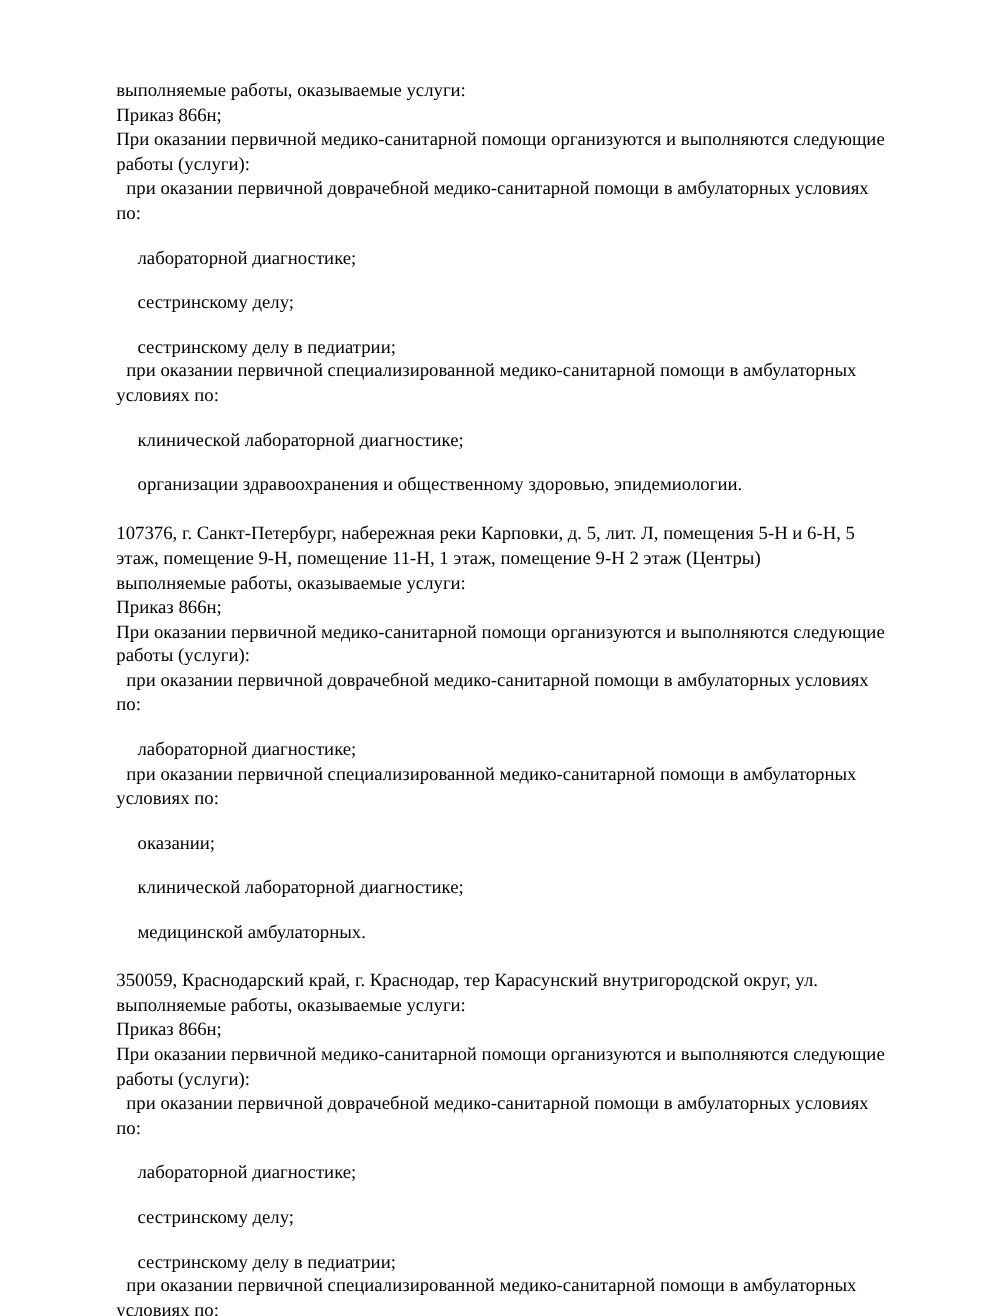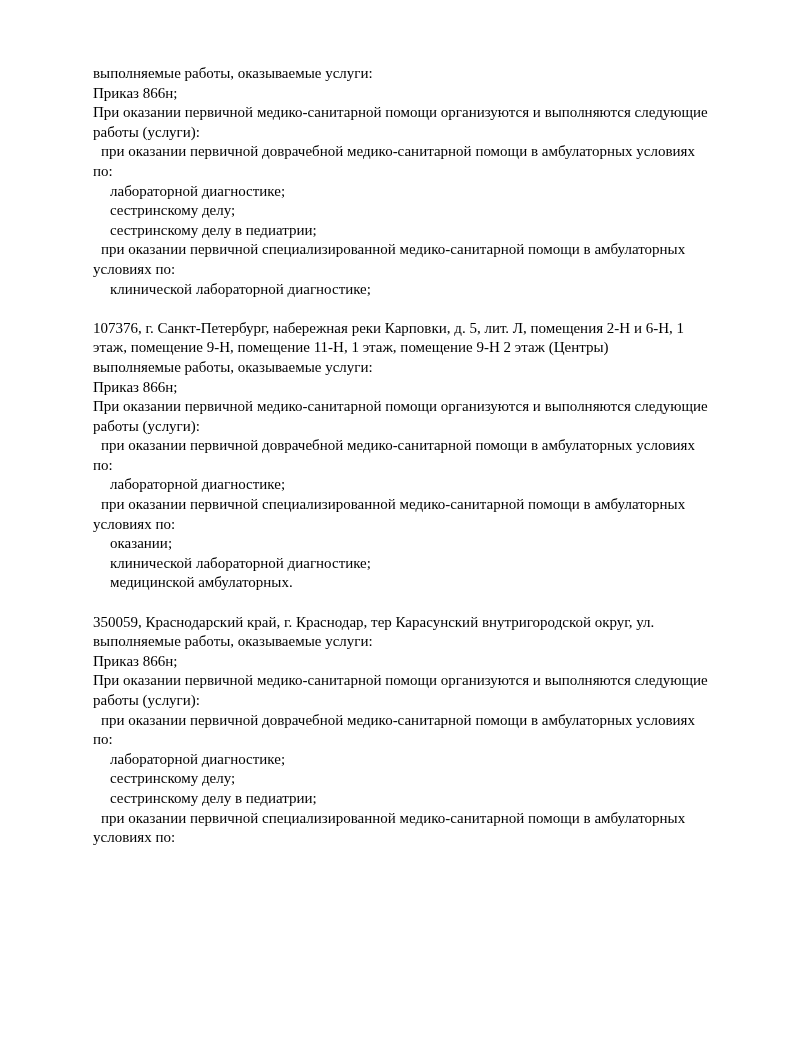--- a/index.html
+++ b/index.html
@@ -19,44 +19,45 @@
     position: absolute;
     left: 93px;
     top: 64px;
     width: 668px;
   }
   .section { margin: 0; padding: 0; }
   .section + .section { margin-top: 19.6px; }
   .line { white-space: nowrap; }
   .indent-0 { padding-left: 0; }
   .indent-1 { padding-left: 8px; }
-  .indent-2 { padding-left: 17px; }
+  .indent-2 { padding-left: 17px; margin-top: 16px; }
 </style>
 </head>
 <body>
 
 <div class="page">
   <div class="content">
 
   <div class="section">
         <div class="line indent-0">выполняемые работы, оказываемые услуги:</div>
         <div class="line indent-0">Приказ 866н;</div>
         <div class="line indent-0">При оказании первичной медико-санитарной помощи организуются и выполняются следующие</div>
         <div class="line indent-0">работы (услуги):</div>
         <div class="line indent-1">при оказании первичной доврачебной медико-санитарной помощи в амбулаторных условиях</div>
         <div class="line indent-0">по:</div>
         <div class="line indent-2">лабораторной диагностике;</div>
         <div class="line indent-2">сестринскому делу;</div>
         <div class="line indent-2">сестринскому делу в педиатрии;</div>
         <div class="line indent-1">при оказании первичной специализированной медико-санитарной помощи в амбулаторных</div>
         <div class="line indent-0">условиях по:</div>
         <div class="line indent-2">клинической лабораторной диагностике;</div>
+        <div class="line indent-2">организации здравоохранения и общественному здоровью, эпидемиологии.</div>
       </div>
       <div class="section">
-        <div class="line indent-0">107376, г. Санкт-Петербург, набережная реки Карповки, д. 5, лит. Л, помещения 2-Н и 6-Н, 1</div>
+        <div class="line indent-0">107376, г. Санкт-Петербург, набережная реки Карповки, д. 5, лит. Л, помещения 5-Н и 6-Н, 5</div>
         <div class="line indent-0">этаж, помещение 9-Н, помещение 11-Н, 1 этаж, помещение 9-Н 2 этаж (Центры)</div>
         <div class="line indent-0">выполняемые работы, оказываемые услуги:</div>
         <div class="line indent-0">Приказ 866н;</div>
         <div class="line indent-0">При оказании первичной медико-санитарной помощи организуются и выполняются следующие</div>
         <div class="line indent-0">работы (услуги):</div>
         <div class="line indent-1">при оказании первичной доврачебной медико-санитарной помощи в амбулаторных условиях</div>
         <div class="line indent-0">по:</div>
         <div class="line indent-2">лабораторной диагностике;</div>
         <div class="line indent-1">при оказании первичной специализированной медико-санитарной помощи в амбулаторных</div>
         <div class="line indent-0">условиях по:</div>

